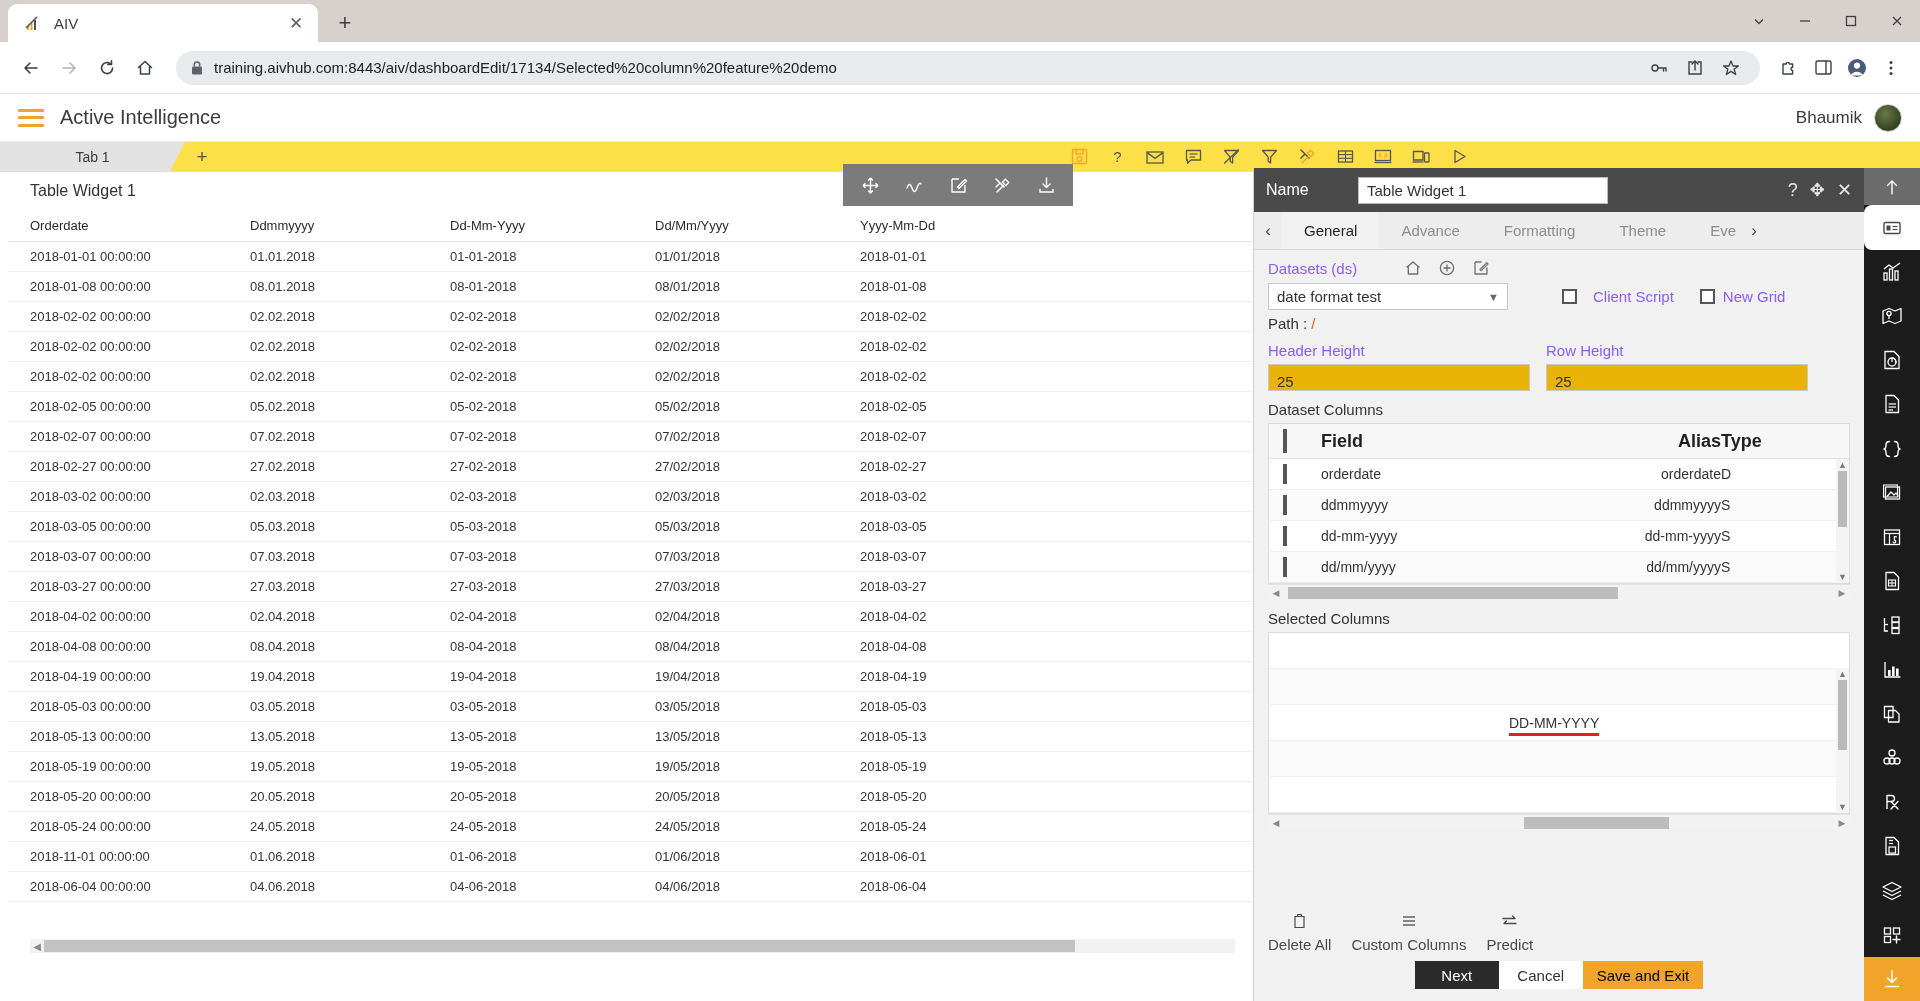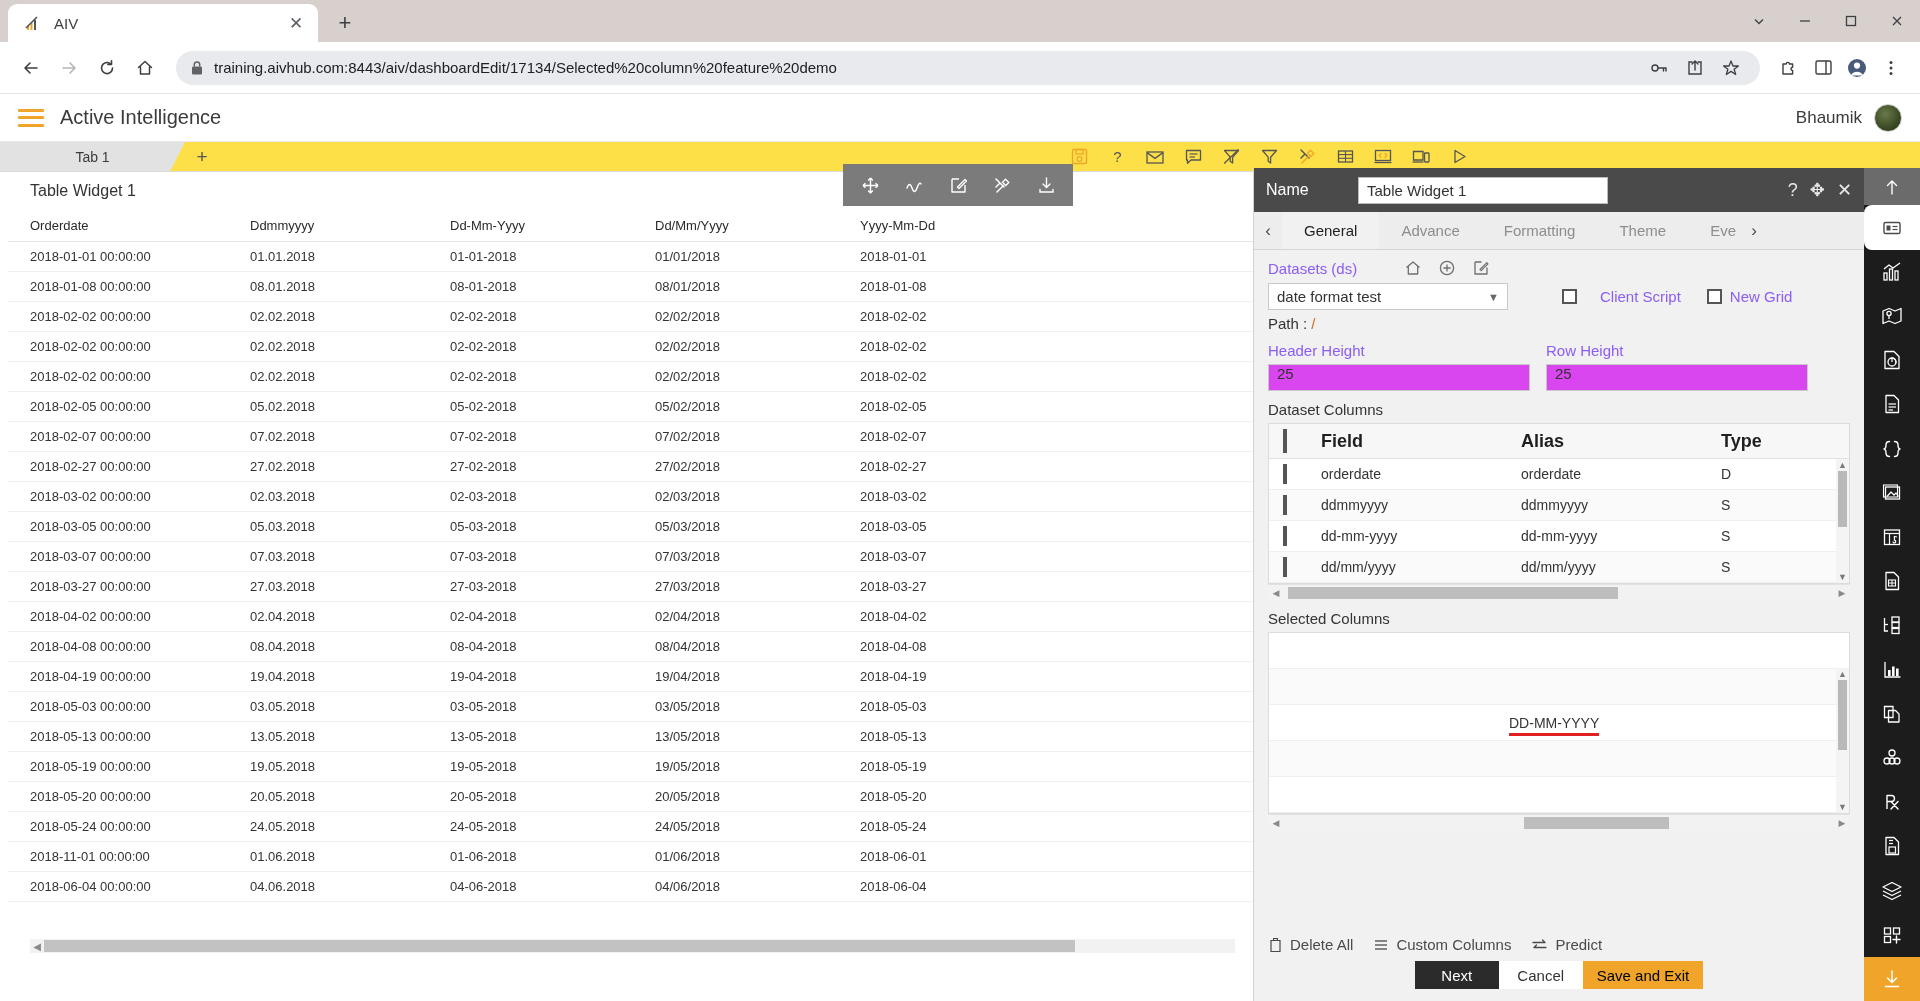--- a/index.html
+++ b/index.html
@@ -144,54 +144,54 @@
   .ds-icons span { color: #6f6f6f; width: 20px; height: 20px;
     display:flex; align-items:center; justify-content:center; }
   .select-box { width: 240px; height: 27px; background: #fff;
     border: 1px solid #c8c8c8; display: flex; align-items: center;
     padding: 0 8px; font-size: 15px; color: #333; }
   .select-box .chev { margin-left: auto; color: #666; font-size: 11px; }
   .chk { width: 15px; height: 15px; border: 2px solid #555; background: #fff;
     flex: 0 0 15px; }
   .path { font-size: 15px; color: #333; margin-top: 5px; }
   .path .slash { color: #d4661f; }
-  .field-input { height: 27px; background: #d946ef; border: 1px solid #c8c8c8;
-    font-size: 15px; color: #333; padding: 0 8px; display:flex; align-items:flex-start; }
+  .field-input { height: 27px; background: #eab308; border: 1px solid #c8c8c8;
+    font-size: 15px; color: #333; padding: 0 8px; display:flex; align-items:flex-end; }
 
   .sect-title { font-size: 15px; color: #333; margin: 10px 0 5px 0; }
   .mini-table { background: #fff; border: 1px solid #dcdcdc; position: relative; }
   .mt-head { display: flex; background: #f7f7f7; border-bottom: 1px solid #e0e0e0;
     height: 35px; align-items: center; }
   .mt-head .c { font-size: 18px; font-weight: bold; color: #1f1f1f; }
   .mt-row { display: flex; height: 31px; align-items: center;
     border-bottom: 1px solid #efefef; }
   .mt-row .c { font-size: 14px; color: #333; }
   .mt-row.alt { background: #fafafa; }
   .c.c-chk { width: 52px; padding-left: 14px; }
   .c.c-field { width: 200px; }
-  .c.c-alias { width: 200px; }
+  .c.c-alias { width: 200px; text-align: right; }
   .c.c-type { width: 60px; }
   .c.c-pin { width: 240px; padding-left: 55px; }
   .c.c-fmt { width: 215px; }
   .c.c-class { width: 60px; }
   .vscroll { position: absolute; right: 0; top: 35px; bottom: 0; width: 13px;
     background: #f4f4f4; display: flex; flex-direction: column; align-items: center;}
   .vscroll .ar { color: #7a7a7a; font-size: 9px; line-height: 12px; }
   .vs-thumb { width: 9px; background: #b9b9b9; }
   .hscroll2 { height: 16px; background: #f2f2f2; display: flex; align-items: center;
     border-top: 1px solid #e2e2e2; }
   .hs-arrow { width: 16px; text-align: center; color: #8a8a8a; font-size: 9px; }
   .hs-track { flex: 1; height: 12px; position: relative; }
   .hs-thumb { position: absolute; top: 0; height: 12px; background: #bdbdbd; }
   .underline-red { border-bottom: 3px solid #e02020; padding-bottom: 2px; }
 
   .panel-actions { display: flex; align-items: center; gap: 20px;
     padding: 10px 14px 0 14px; }
   .act { display: flex; align-items: center; gap: 7px; font-size: 15px;
-    color: #4a4a4a; }
+    color: #4a4a4a; flex-direction: column; }
   .panel-buttons { display: flex; justify-content: center; gap: 0;
     padding: 8px 0 12px 0; }
   .btn { height: 28px; min-width: 84px; display:flex; align-items:center;
     justify-content:center; font-size: 15px; }
   .btn-next { background: #2b2b2b; color: #fff; }
   .btn-cancel { background: #fff; color: #333; }
   .btn-save { background: #f0a52a; color: #000000; padding: 0 14px; }
 
   
   .rail { position: absolute; right: 0; top: 168px; bottom: 0; width: 56px;
@@ -721,21 +721,21 @@
               </svg>
           </span>
         </span>
       </div>
 
       <div class="row" style="margin-top:5px; gap:26px;">
         <div class="select-box">
           <span>date format test</span>
           <span class="chev">▼</span>
         </div>
-        <label class="row" style="gap:23px;padding-left:28px;">
+        <label class="row" style="gap:16px;padding-left:28px;">
           <span class="chk"></span>
           <span class="lbl-sm">Client Script</span>
         </label>
         <label class="row" style="gap:8px;">
           <span class="chk"></span>
           <span class="lbl-sm">New Grid</span>
         </label>
       </div>
 
       <div class="path">

